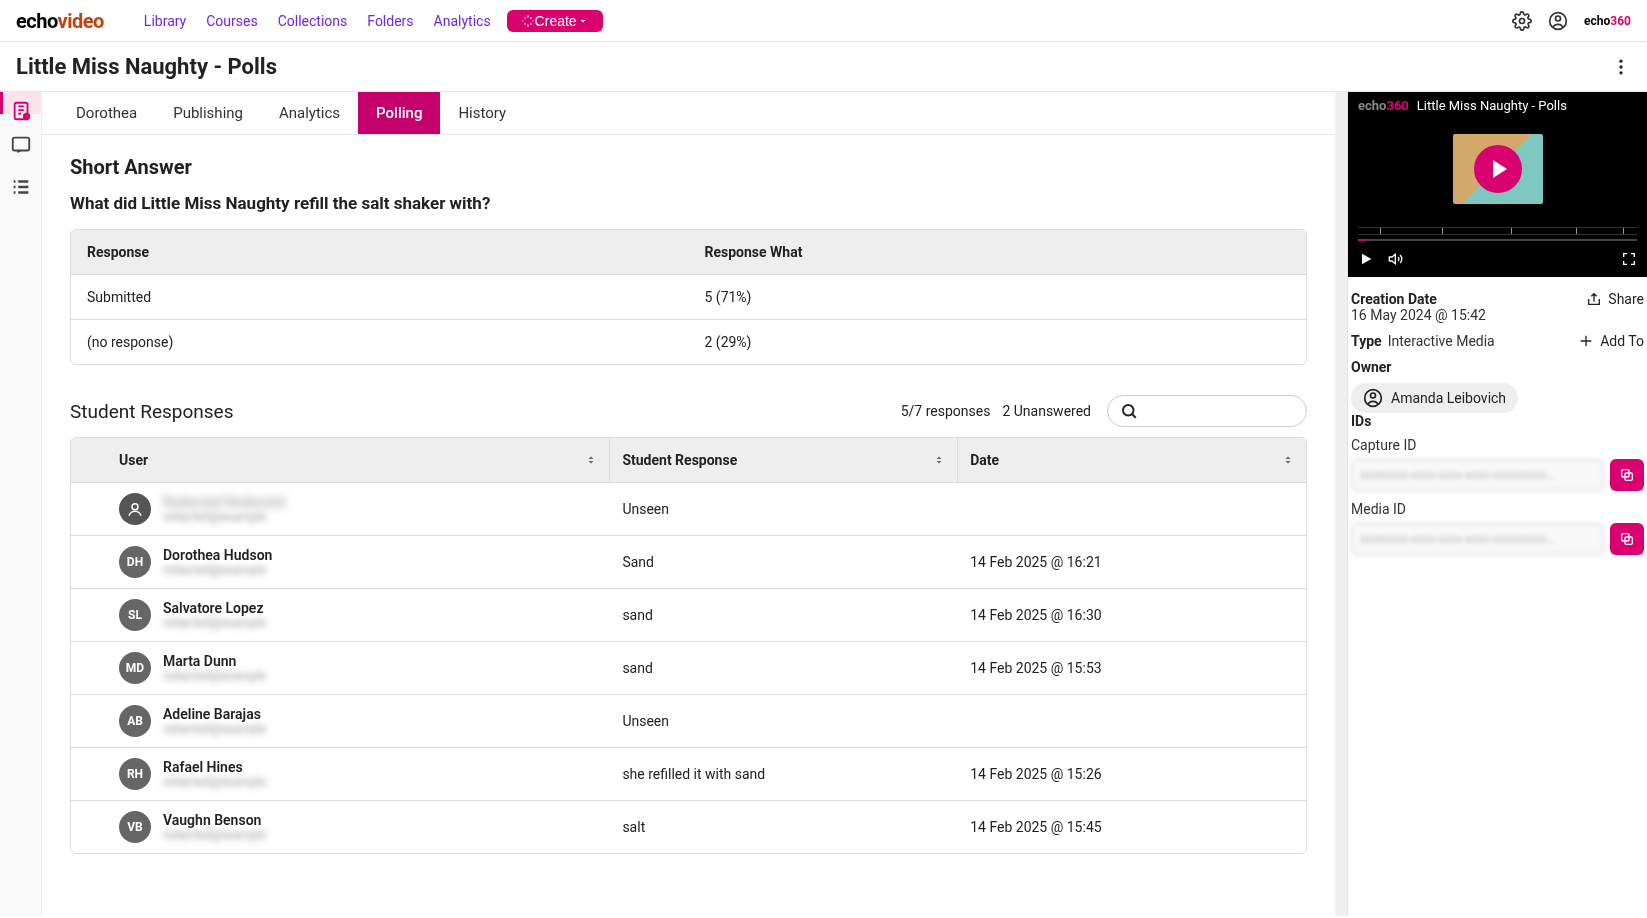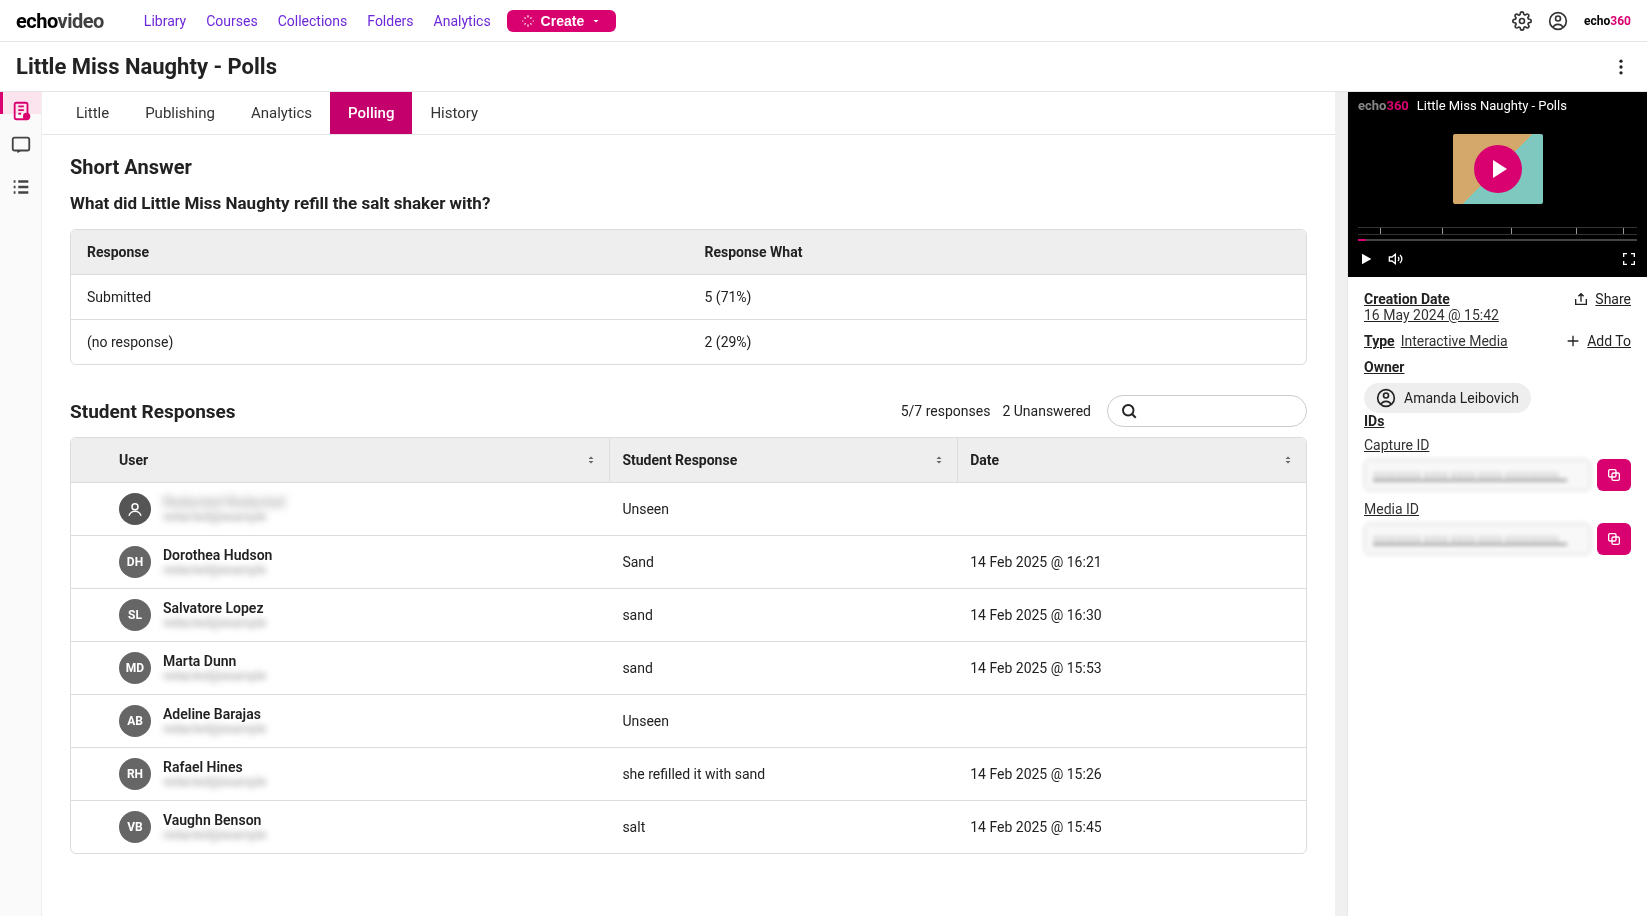--- a/index.html
+++ b/index.html
@@ -1,23 +1,23 @@
 <!DOCTYPE html>
 <html><head>
 <meta charset="utf-8">
 <style>
 * { box-sizing: border-box; margin: 0; padding: 0; }
 body { font-family: -apple-system, BlinkMacSystemFont, "Segoe UI", Roboto, Arial, sans-serif; font-size: 14px; color: #222; background: #fff; }
 .top-nav { display: flex; align-items: center; height: 42px; padding: 0 16px; border-bottom: 1px solid #e5e5e5; }
 .logo { font-size: 20px; font-weight: 700; letter-spacing: -0.5px; }
 .logo .echo { color: #000; }
-.logo .video { color: #404040; }
+.logo .video { color: #c2410c; }
 .nav-links { display: flex; gap: 20px; margin-left: 40px; }
 .nav-link { color: #6d28d9; text-decoration: none; font-size: 14px; }
-.create-btn { margin-left: 16px; background: #d9006f; color: #fff; border: none; border-radius: 6px; padding: 3px 14px; font-size: 14px; font-weight: 700; display: flex; align-items: center; gap: 6px; cursor: pointer; }
+.create-btn { margin-left: 16px; background: #d9006f; color: #fff; border: none; border-radius: 6px; padding: 3px 14px; font-size: 14px; font-weight: 400; display: flex; align-items: center; cursor: pointer; }
 .top-right { margin-left: auto; display: flex; align-items: center; gap: 16px; }
 .top-icon { width: 20px; height: 20px; cursor: pointer; color: #333; }
 .brand360 { font-size: 12px; font-weight: 700; }
 .brand360 .b1 { color: #000; }
 .brand360 .b2 { color: #d9006f; }
 
 .page-title-bar { display: flex; align-items: center; padding: 12px 16px; border-bottom: 1px solid #e5e5e5; }
 .page-title { font-size: 22px; font-weight: 700; }
 .menu-dots { margin-left: auto; cursor: pointer; }
 
@@ -38,21 +38,21 @@
 .question { font-size: 17px; font-weight: 700; margin-bottom: 16px; }
 
 .response-table { width: 100%; border: 1px solid #dcdcdc; border-radius: 6px; overflow: hidden; margin-bottom: 30px; }
 .response-table .row { display: flex; border-top: 1px solid #dcdcdc; }
 .response-table .row:first-child { border-top: none; background: #eeeeee; font-weight: 700; }
 .response-table .cell { padding: 14px 16px; }
 .response-table .cell:first-child { width: 50%; }
 .response-table .cell:last-child { width: 50%; }
 
 .student-header { display: flex; align-items: center; margin-bottom: 10px; gap: 16px; }
-.student-title { font-size: 19px; font-weight: 700; }
+.student-title { font-size: 19px; font-weight: 400; }
 .stats { margin-left: auto; display: flex; gap: 12px; font-size: 14px; }
 .search-box { border: 1px solid #ccc; border-radius: 20px; padding: 6px 12px; display: flex; align-items: center; width: 200px; }
 .search-box svg { width: 18px; height: 18px; }
 
 .student-table { width: 100%; border: 1px solid #dcdcdc; border-radius: 6px; overflow: hidden; }
 .student-table .thead { display: flex; background: #eeeeee; font-weight: 700; }
 .student-table .th { padding: 14px 12px; display: flex; align-items: center; justify-content: space-between; border-right: 1px solid #dcdcdc; }
 .student-table .th:last-child { border-right: none; }
 .col-user { width: 42%; margin-left: 36px; }
 .col-resp { width: 29%; }
@@ -76,21 +76,21 @@
 .play-overlay { position: absolute; width: 48px; height: 48px; background: #d9006f; border-radius: 50%; display: flex; align-items: center; justify-content: center; }
 .play-triangle { width: 0; height: 0; border-left: 14px solid #fff; border-top: 9px solid transparent; border-bottom: 9px solid transparent; margin-left: 4px; }
 .timeline { height: 8px; border-top: 1px solid #333; border-bottom: 1px solid #333; position: relative; margin: 8px 10px 4px; }
 .timeline-marker { position: absolute; width: 1px; height: 100%; background: #999; }
 .progress-bar { height: 2px; background: #444; margin: 0 10px; position: relative; }
 .progress-fill { height: 100%; background: #d9006f; width: 3%; }
 .controls { display: flex; align-items: center; gap: 14px; padding: 10px; }
 .controls svg { width: 16px; height: 16px; cursor: pointer; }
 .controls .spacer { flex: 1; }
 
-.meta-section { padding: 14px 16px; text-decoration: underline; }
+.meta-section { padding: 14px 3px; }
 .meta-row { display: flex; justify-content: space-between; align-items: flex-start; margin-bottom: 10px; }
 .meta-label { font-weight: 700; font-size: 14px; }
 .meta-value { font-size: 14px; color: #333; }
 .meta-action { display: flex; align-items: center; gap: 6px; cursor: pointer; font-size: 14px; }
 .meta-type { display: flex; gap: 6px; align-items: baseline; }
 .owner-chip { display: inline-flex; align-items: center; gap: 8px; background: #eee; border-radius: 16px; padding: 5px 12px; margin-top: 8px; }
 .owner-chip .avatar-sm { width: 20px; height: 20px; }
 .ids-section { }
 .id-field { display: flex; gap: 6px; margin-top: 6px; margin-bottom: 10px; }
 .id-input { flex: 1; border: 1px solid #ccc; border-radius: 6px; padding: 8px; font-size: 12px; background: #f8f8f8; color: #bbb; overflow: hidden; white-space: nowrap; filter: blur(2px); }
@@ -161,21 +161,21 @@
       </svg>
     <svg class="rail-icon" viewBox="0 0 24 24" fill="none" stroke="currentColor" stroke-width="2.5">
         <path d="M4 6h2M9 6h11M4 12h2M9 12h11M4 18h2M9 18h11"></path>
       </svg>
   </div>
 
   <div class="content-area">
 
     <div class="center">
       <div class="tabs">
-        <div class="tab">Little</div>
+        <div class="tab">Dorothea</div>
         <div class="tab">Publishing</div>
         <div class="tab">Analytics</div>
         <div class="tab active">Polling</div>
         <div class="tab">History</div>
       </div>
 
       <div class="poll-section">
         <div class="section-title">Short Answer</div>
         <div class="question">What did Little Miss Naughty refill the salt shaker with?</div>
 

